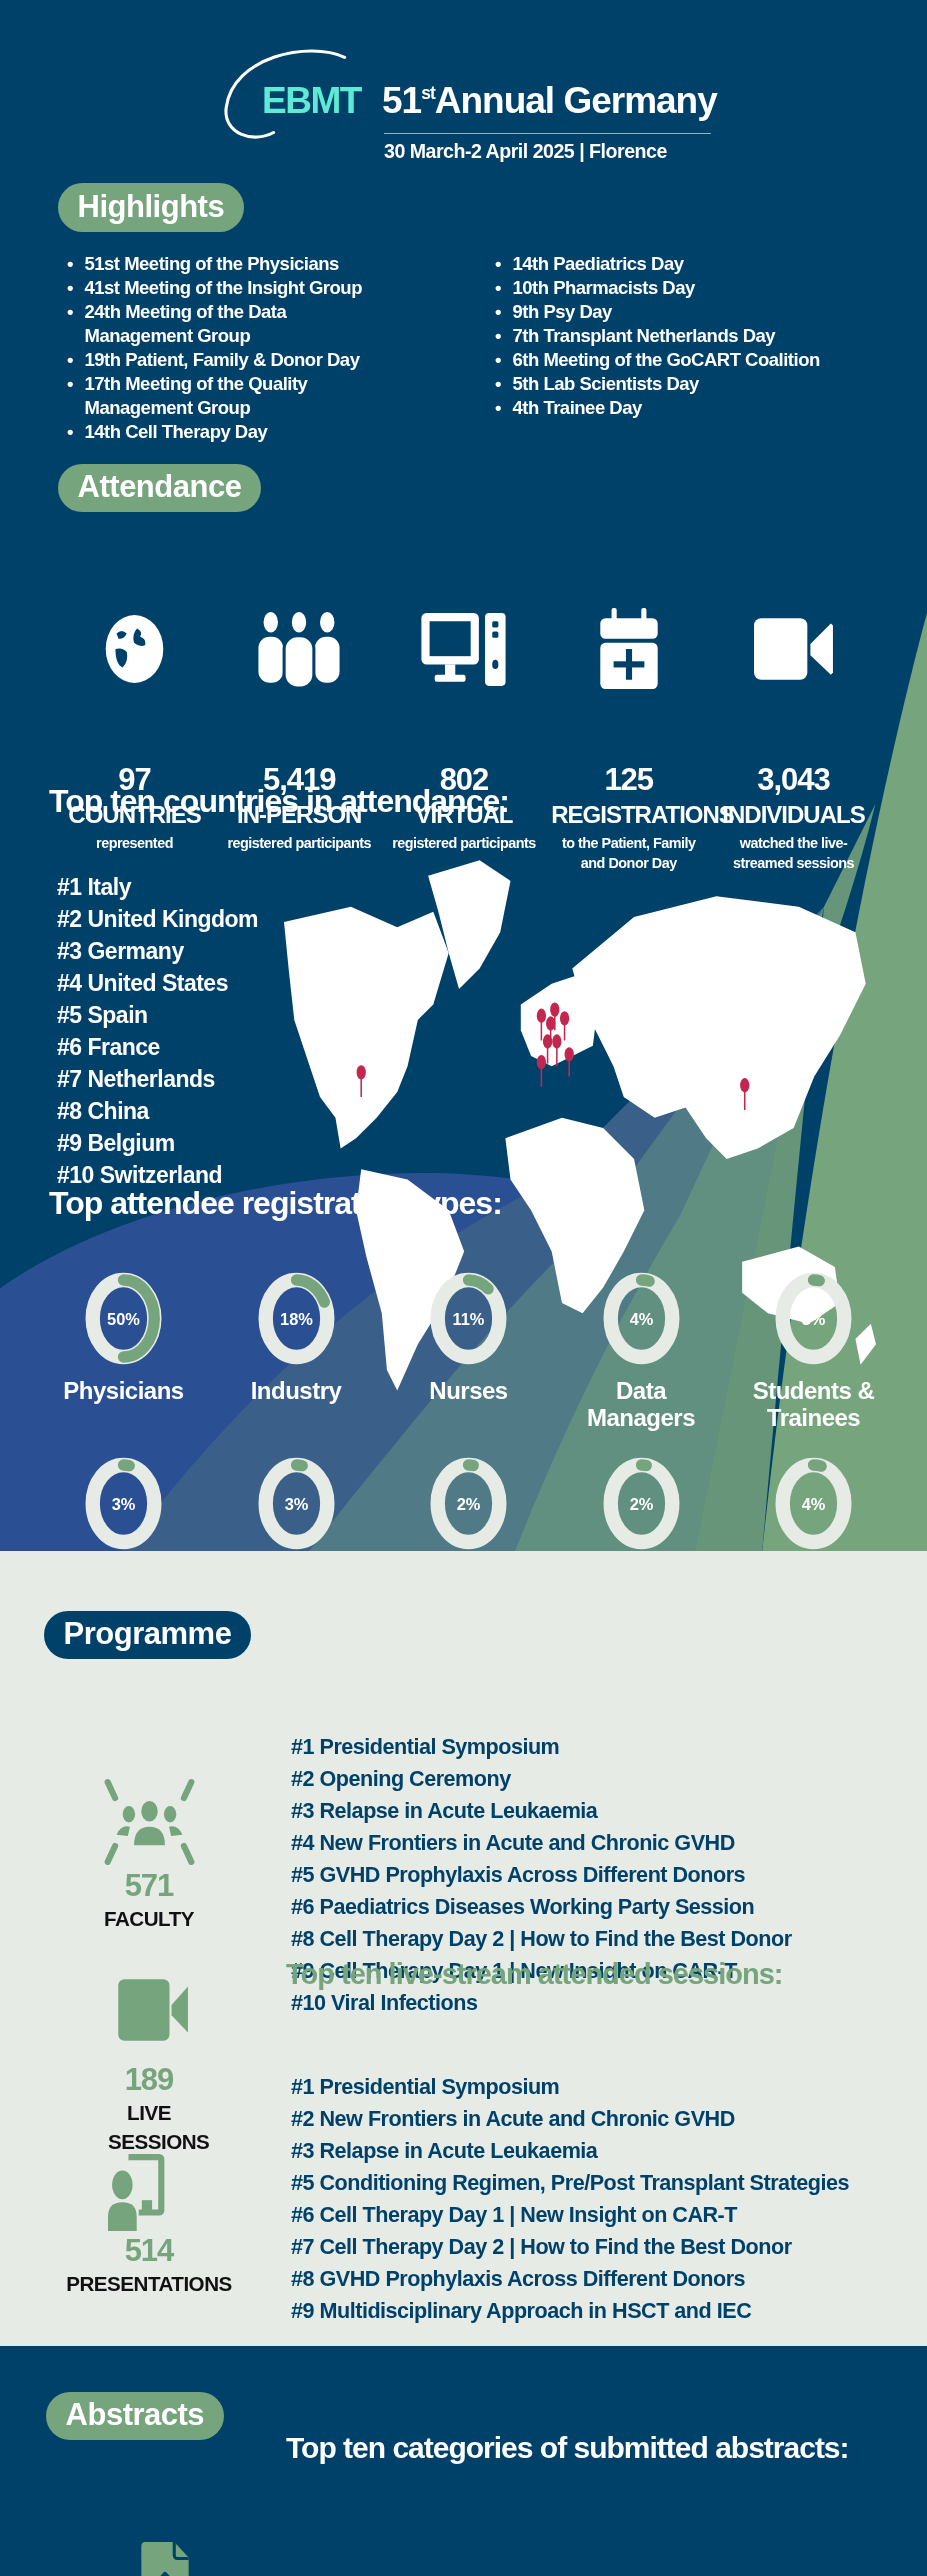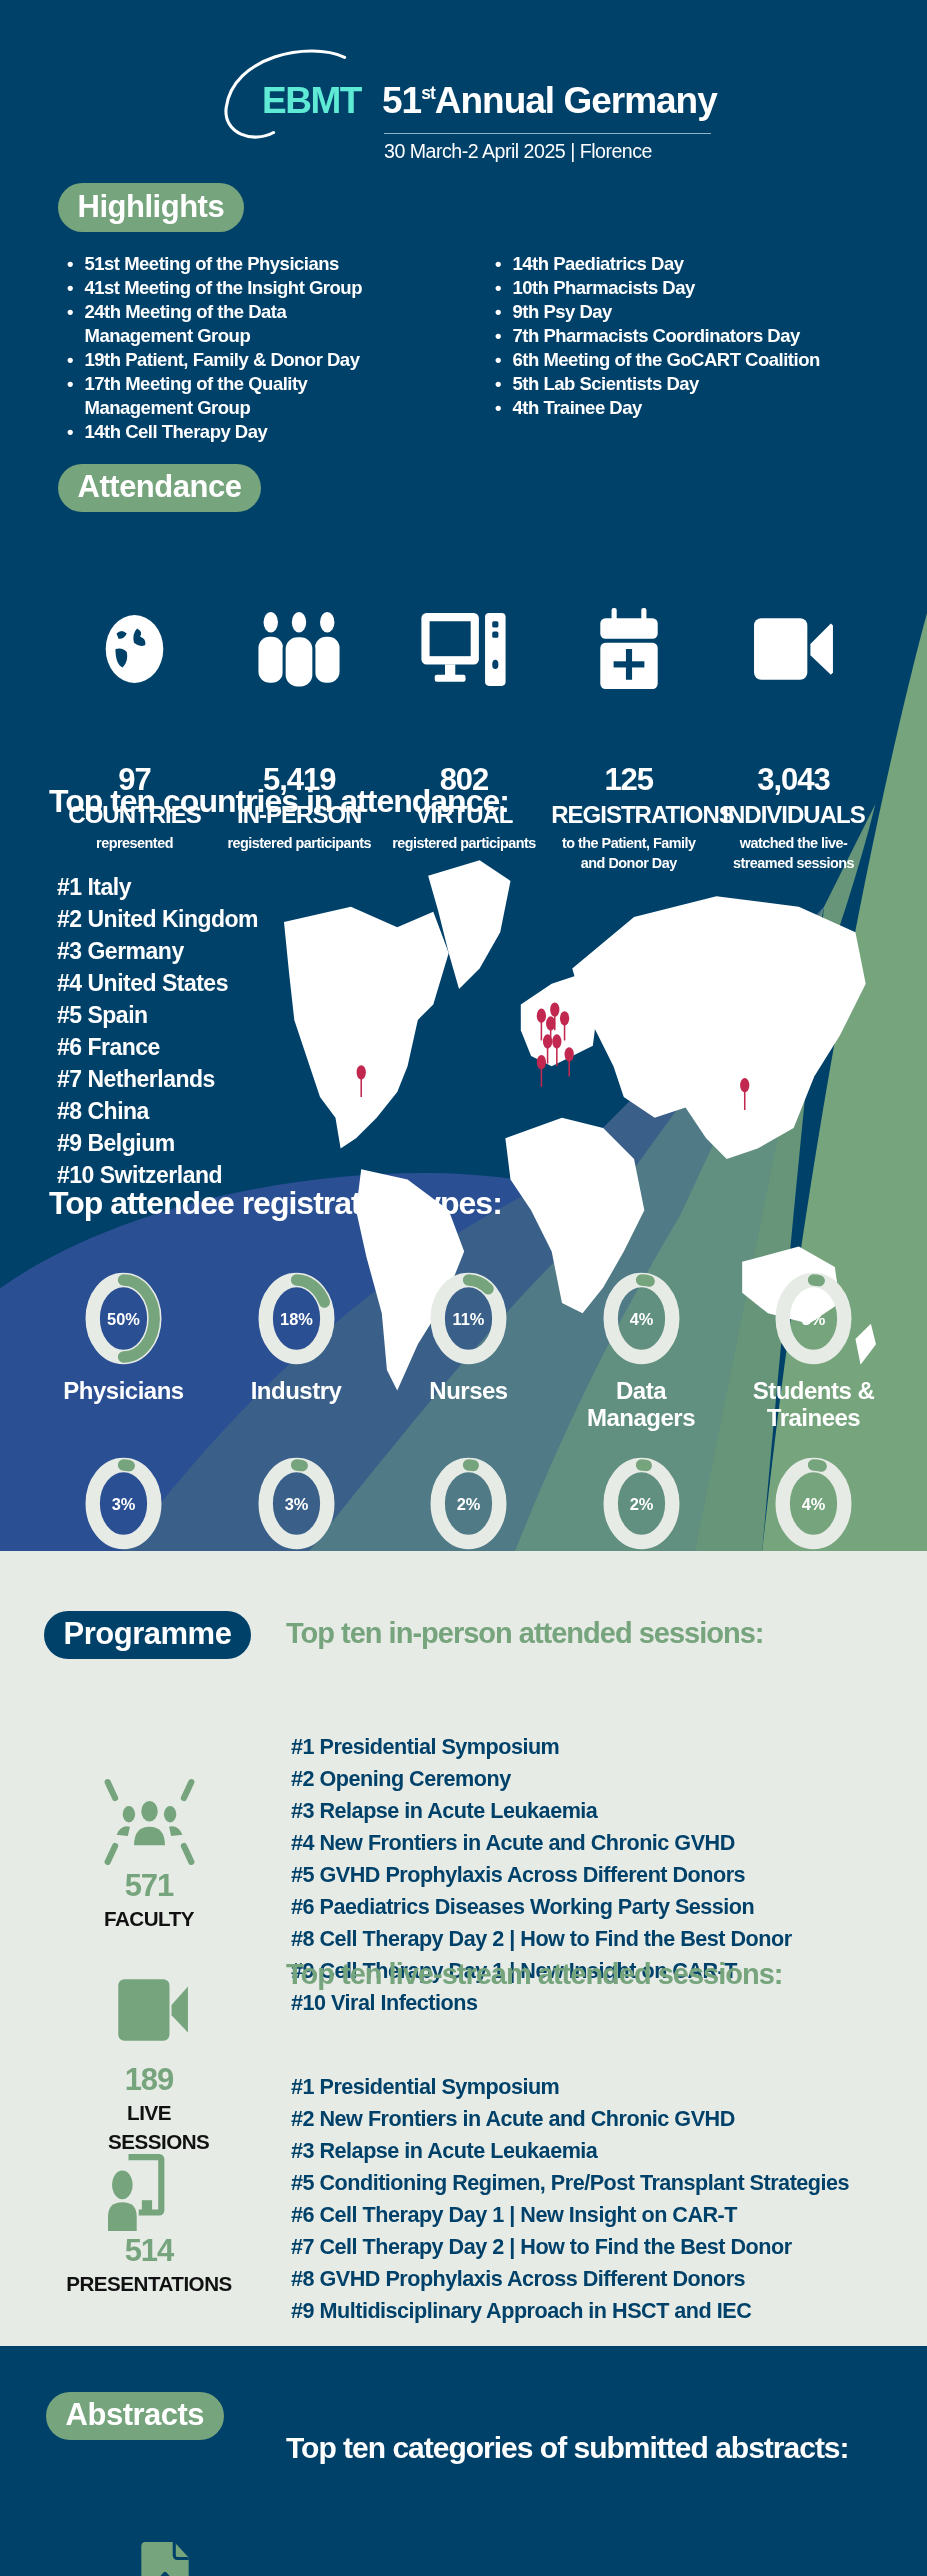--- a/index.html
+++ b/index.html
@@ -11,21 +11,21 @@
   .pill-navy { background: #00416a; color: #fff; }
 
   
   #header { height: 170px; background: #00416a; }
   .logo-wrap { position: absolute; left: 222px; top: 46px; width: 495px; height: 103px; }
   .logo-arc { position: absolute; left: 0; top: 0; width: 134px; height: 103px; }
   .logo-ebmt { position: absolute; left: 40px; top: 34px; font-size: 37px; font-weight: bold; letter-spacing: -1.5px; color: #5eead4; }
   .logo-title { position: absolute; left: 160px; top: 34px; font-size: 37px; font-weight: bold; letter-spacing: -1px; color: #fff; white-space: nowrap; }
   .logo-title sup { font-size: 17.5px; vertical-align: 14.4px; }
   .logo-rule { position: absolute; left: 162px; top: 87px; width: 327px; height: 1px; background: #8fb3c9; }
-  .logo-date { position: absolute; left: 162px; top: 94px; font-size: 19.6px; font-weight: normal; color: #fff; white-space: nowrap; letter-spacing: -0.5px; }
+  .logo-date { position: absolute; left: 162px; top: 94px; font-size: 19.6px; font-weight: bold; color: #fff; white-space: nowrap; letter-spacing: -0.5px; }
 
   
   #highlights { height: 273px; background: #00416a; }
   #highlights .pill { position: absolute; left: 58px; top: 13.4px; }
   .hl-col { position: absolute; top: 82px; list-style: none; }
   .hl-col li { font-size: 18.5px; font-weight: bold; line-height: 24px; padding-left: 17.5px; position: relative; letter-spacing: -0.5px; }
   .hl-col li::before { content: "\2022"; position: absolute; left: 0; }
   .hl-col.left { left: 67px; width: 330px; }
   .hl-col.right { left: 495px; width: 392px; }
 
@@ -91,21 +91,21 @@
     <li>41st Meeting of the Insight Group</li>
     <li>24th Meeting of the Data Management Group</li>
     <li>19th Patient, Family &amp; Donor Day</li>
     <li>17th Meeting of the Quality Management Group</li>
     <li>14th Cell Therapy Day</li>
   </ul>
   <ul class="hl-col right">
     <li>14th Paediatrics Day</li>
     <li>10th Pharmacists Day</li>
     <li>9th Psy Day</li>
-    <li>7th Pharmacists Coordinators Day</li>
+    <li>7th Transplant Netherlands Day</li>
     <li>6th Meeting of the GoCART Coalition</li>
     <li>5th Lab Scientists Day</li>
     <li>4th Trainee Day</li>
   </ul>
 </section>
 
 <section id="attendance">
   <svg class="bg-waves" viewBox="0 0 1800 2150" preserveAspectRatio="none">
     <path d="M1800 330 C 1700 700, 1560 1400, 1480 2150 L 1800 2150 Z" fill="#76a47c"></path>
     <path d="M1480 2150 C 1520 1700, 1560 1300, 1600 900 L 1700 700 C 1600 1100, 1380 1600, 1060 2150 Z" fill="#719f7b" opacity="0.9"></path>
@@ -376,21 +376,20 @@
           <path d="M40 0 h60 a10 10 0 0 1 10 10 v100 a10 10 0 0 1 -10 10 h-40 v-12 h38 v-96 h-58z"></path>
           <rect x="66" y="90" width="20" height="26"></rect>
           <ellipse cx="28" cy="60" rx="20" ry="28"></ellipse>
           <path d="M0 150 v-28 q0 -28 28 -28 q28 0 28 28 v28z"></path>
         </g>
       </svg>
     <div class="prog-num">514</div>
     <div class="prog-lbl">PRESENTATIONS</div>
   </div>
 
-  <div class="prog-h" style="top:66px;">Top ten in-person attended sessions:</div>
   <ul class="prog-list" style="top:180px;">
     <li>#1 Presidential Symposium</li>
     <li>#2 Opening Ceremony</li>
     <li>#3 Relapse in Acute Leukaemia</li>
     <li>#4 New Frontiers in Acute and Chronic GVHD</li>
     <li>#5 GVHD Prophylaxis Across Different Donors</li>
     <li>#6 Paediatrics Diseases Working Party Session</li>
     <li>#8 Cell Therapy Day 2 | How to Find the Best Donor</li>
     <li>#9 Cell Therapy Day 1 | New Insight on CAR-T</li>
     <li>#10 Viral Infections</li>

